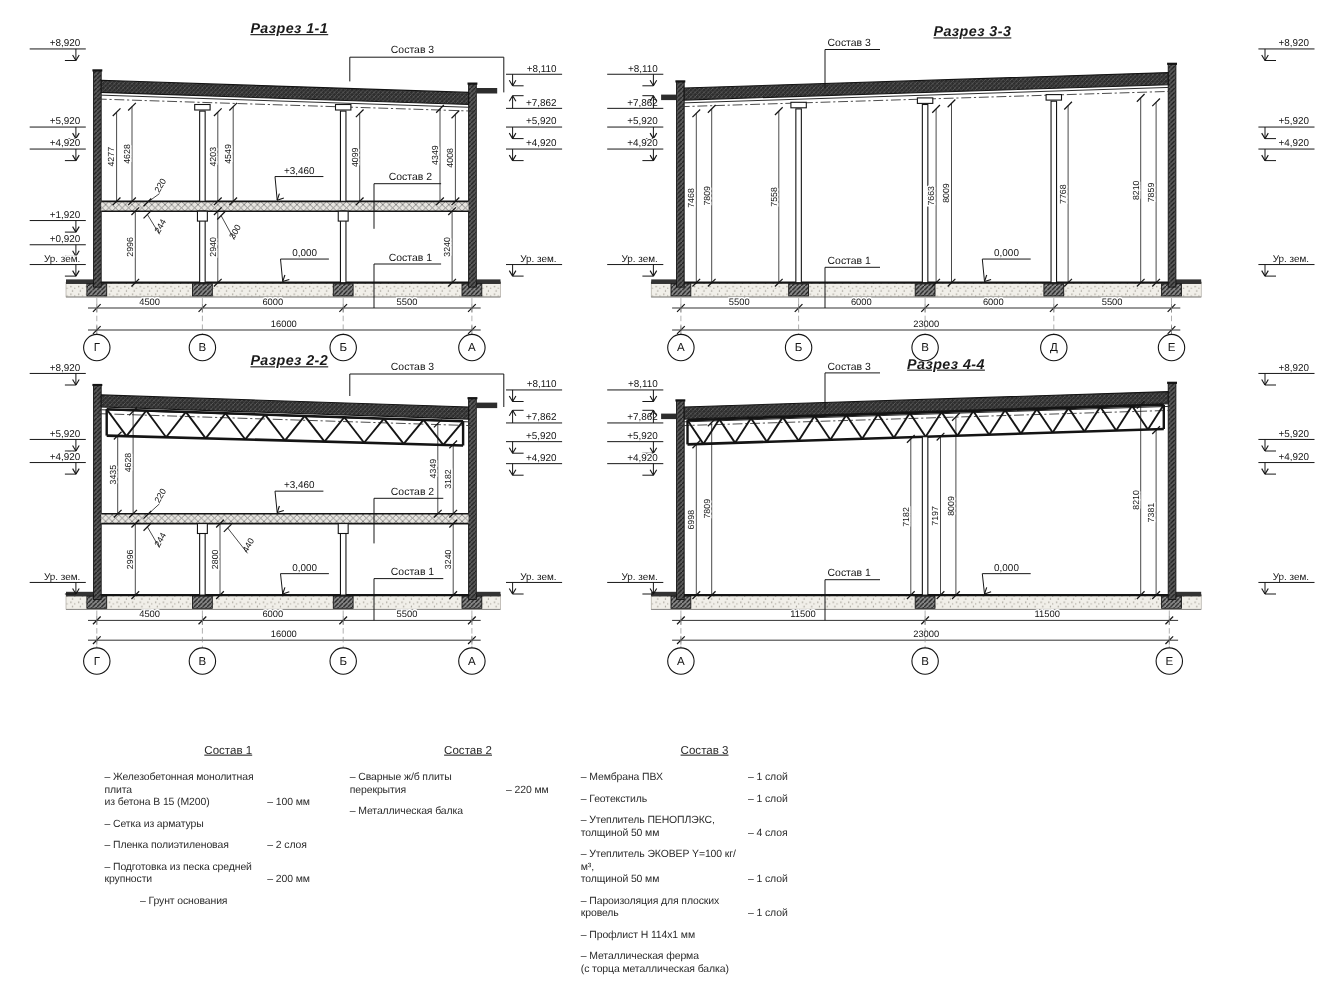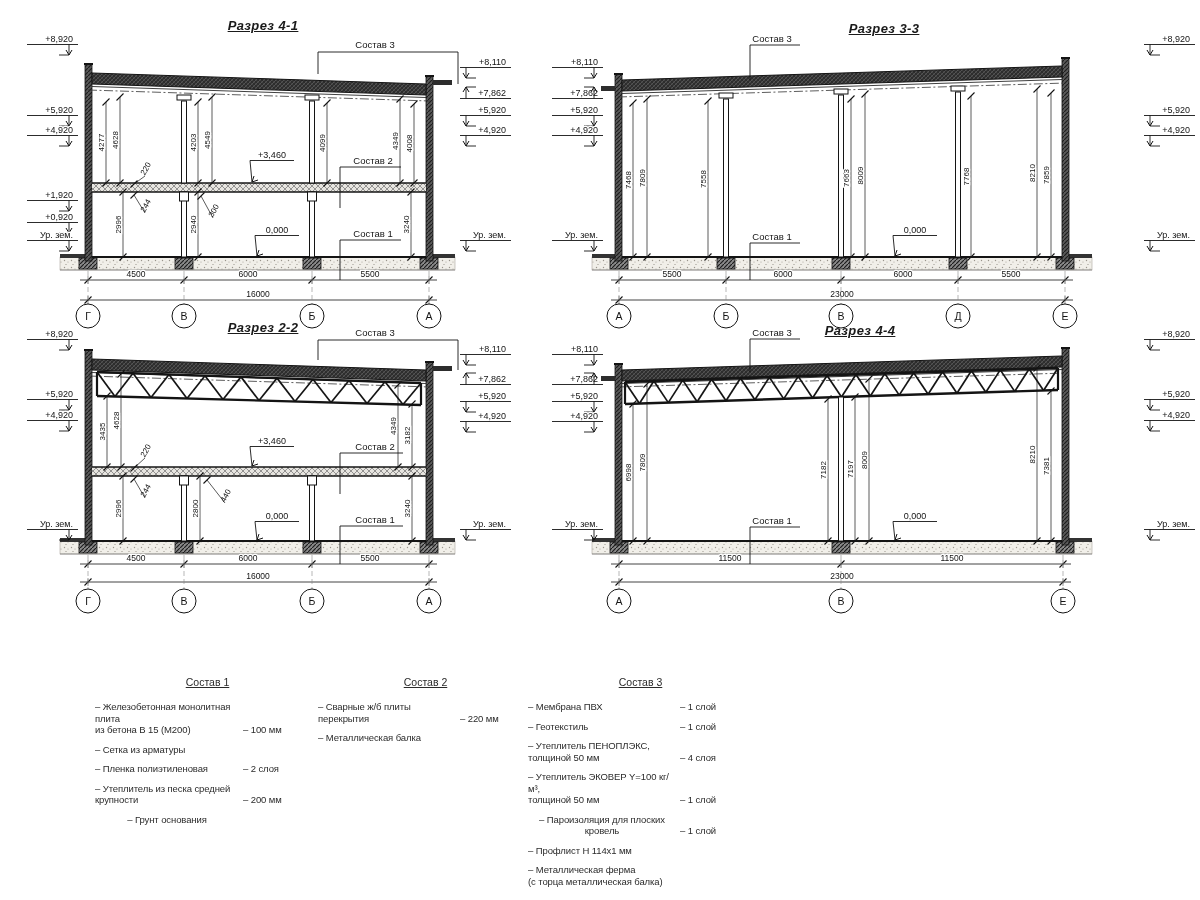--- a/index.html
+++ b/index.html
@@ -756,42 +756,42 @@
           <line x1="841" y1="555" x2="841" y2="589" stroke="#888" stroke-width="0.6" stroke-dasharray="5 3"></line>
           <circle cx="841" cy="601" r="12" fill="#fff" stroke="#141414" stroke-width="1"></circle>
           <text x="0" y="0" font-size="10.5" text-anchor="middle" transform="translate(841,604.5)" style="paint-order:stroke" stroke="#ffffff" stroke-width="2.5" fill="#141414">В</text>
           <line x1="1063" y1="555" x2="1063" y2="589" stroke="#888" stroke-width="0.6" stroke-dasharray="5 3"></line>
           <circle cx="1063" cy="601" r="12" fill="#fff" stroke="#141414" stroke-width="1"></circle>
           <text x="0" y="0" font-size="10.5" text-anchor="middle" transform="translate(1063,604.5)" style="paint-order:stroke" stroke="#ffffff" stroke-width="2.5" fill="#141414">Е</text>
         </g>
       </g>
   </svg>
 
-  <div class="sec-title" style="left: 263px; top: 18px;">Разрез 4-1</div>
+  <div class="sec-title" style="left: 263px; top: 18px;">Разрез 1-1</div>
   <div class="sec-title" style="left: 884px; top: 21px;">Разрез 3-3</div>
   <div class="sec-title" style="left: 263px; top: 320px;">Разрез 2-2</div>
   <div class="sec-title" style="left: 860px; top: 323px;">Разрез 4-4</div>
 
   <div class="legend" style="left: 95px; top: 676px; width: 225px;">
     <div class="legend-title">Состав 1</div>
     <div class="legend-items">
         <div class="legend-item">
           <span class="nm" style="padding-right: 81px;">– Железобетонная  монолитная плита
 из бетона В 15 (М200)</span>
           <span class="val" style="left: 148px;">– 100 мм</span>
         </div>
         <div class="legend-item">
           <span class="nm" style="padding-right: 81px;">– Сетка из арматуры</span>
         </div>
         <div class="legend-item">
           <span class="nm" style="padding-right: 81px;">– Пленка полиэтиленовая</span>
           <span class="val" style="left: 148px;">–  2 слоя</span>
         </div>
         <div class="legend-item">
-          <span class="nm" style="padding-right: 81px;">– Утеплитель из песка средней
+          <span class="nm" style="padding-right: 81px;">– Подготовка из песка средней
 крупности</span>
           <span class="val" style="left: 148px;">– 200 мм</span>
         </div>
         <div class="legend-item">
           <span class="nm" style="padding-right: 81px; text-align: center;">– Грунт основания</span>
         </div>
       </div>
   </div>
   <div class="legend" style="left: 318px; top: 676px; width: 215px;">
     <div class="legend-title">Состав 2</div>
@@ -820,21 +820,21 @@
           <span class="nm" style="padding-right: 77px;">– Утеплитель ПЕНОПЛЭКС,
 толщиной 50 мм</span>
           <span class="val" style="left: 152px;">– 4 слоя</span>
         </div>
         <div class="legend-item">
           <span class="nm" style="padding-right: 77px;">– Утеплитель ЭКОВЕР Y=100 кг/м³,
 толщиной 50 мм</span>
           <span class="val" style="left: 152px;">– 1 слой</span>
         </div>
         <div class="legend-item">
-          <span class="nm" style="padding-right: 77px; text-align: center;">– Пароизоляция для плоских кровель</span>
+          <span class="nm" style="padding-right: 77px;">– Пароизоляция для плоских кровель</span>
           <span class="val" style="left: 152px;">– 1 слой</span>
         </div>
         <div class="legend-item">
           <span class="nm" style="padding-right: 77px;">– Профлист Н 114х1 мм</span>
         </div>
         <div class="legend-item">
           <span class="nm" style="padding-right: 77px;">– Металлическая ферма
 (с торца металлическая балка)</span>
         </div>
       </div>

